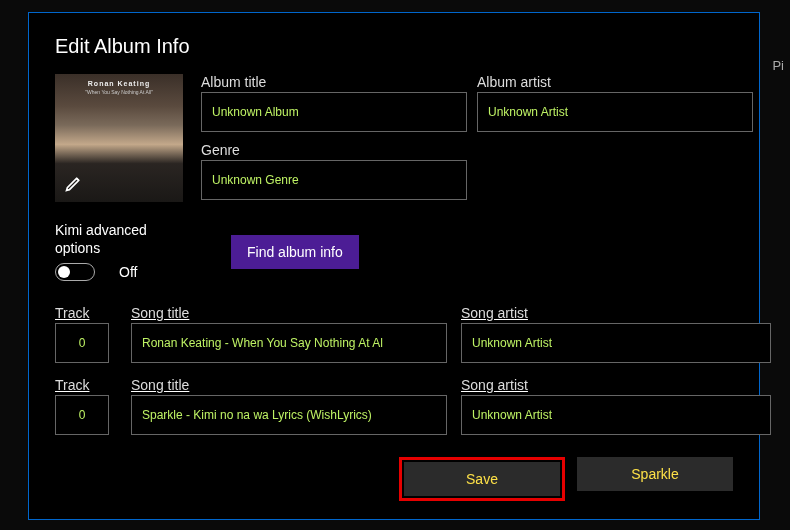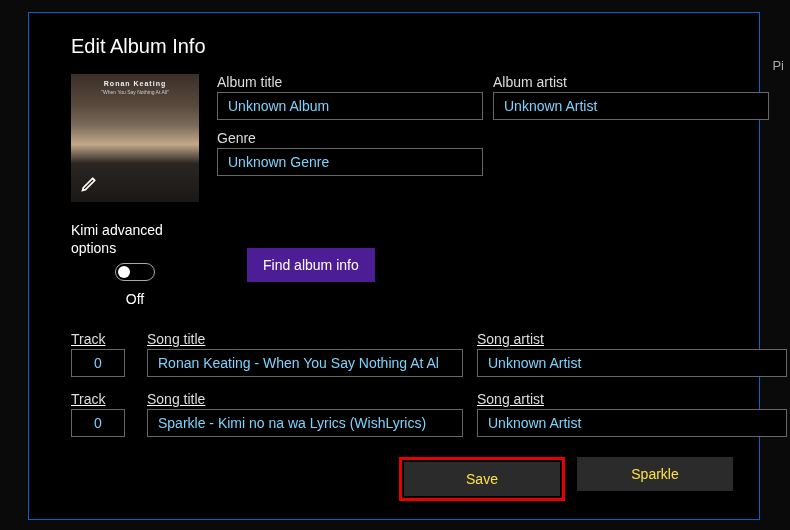--- a/index.html
+++ b/index.html
@@ -13,21 +13,21 @@
     position: relative;
   }
   .dialog {
     position: absolute;
     left: 28px;
     top: 12px;
     width: 732px;
     height: 508px;
     border: 1px solid #0066cc;
     background: #000;
-    padding: 22px 26px 18px 42px;
+    padding: 22px 26px 18px 26px;
   }
   .title {
     font-size: 20px;
     font-weight: 400;
     margin-bottom: 16px;
   }
   .upper {
     display: flex;
     gap: 18px;
     margin-bottom: 20px;
@@ -61,40 +61,40 @@
     align-content: start;
     gap: 10px;
   }
   .field-lbl {
     font-size: 14px;
     color: #ddd;
     margin-bottom: 2px;
   }
   .text-input {
     width: 100%;
-    height: 28px;
+    height: 40px;
     border: 1px solid #666;
     background: #000;
-    color: #7dd3fc;
-    font-size: 14px;
+    color: #bef264;
+    font-size: 12px;
     padding: 0 10px;
   }
   .mid-row {
     display: flex;
     align-items: center;
     gap: 48px;
     margin-bottom: 24px;
   }
   .adv-block { width: 128px; }
   .adv-label {
     font-size: 14px;
     line-height: 1.25;
     margin-bottom: 6px;
   }
-  .toggle-wrap { display:flex; align-items:center; gap:10px;flex-direction:column; }
+  .toggle-wrap { display:flex; align-items:center; gap:24px; }
   .toggle {
     width: 40px; height: 18px;
     border: 1px solid #aaa;
     border-radius: 10px;
     position: relative;
     background: #000;
   }
   .toggle .knob {
     position: absolute; left: 2px; top: 2px;
     width: 12px; height: 12px;

